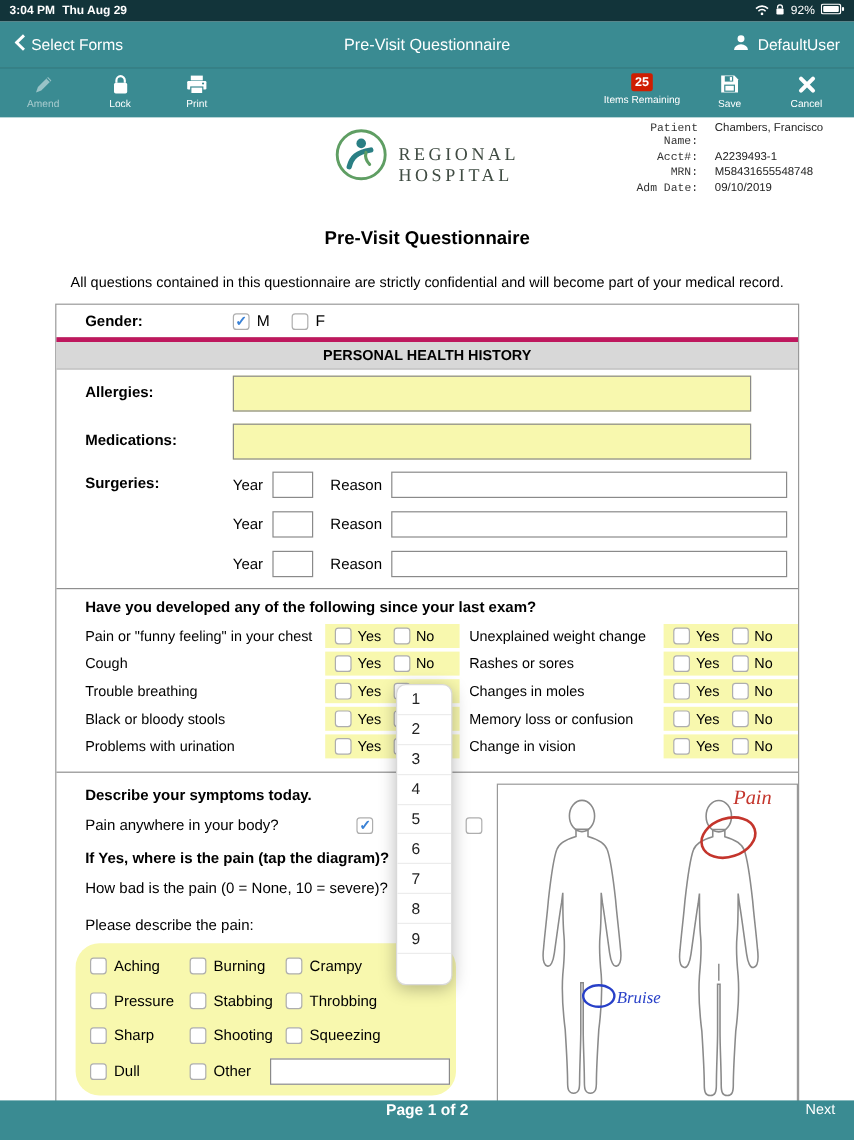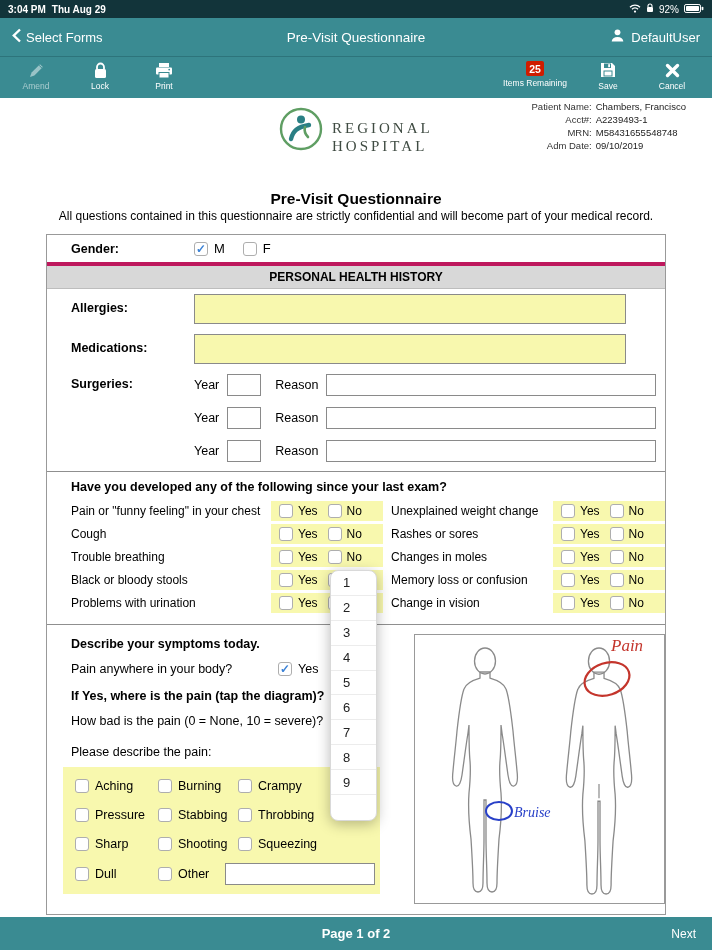--- a/index.html
+++ b/index.html
@@ -27,25 +27,25 @@
   .items-remaining { width:82px; display:flex; flex-direction:column; align-items:center; gap:2px; font-size:8.5px; }
   .badge { min-width:18px; height:15px; background:#cf1d00; color:#fff; font-size:10.5px; font-weight:bold; display:flex; align-items:center; justify-content:center; border-radius:2px; padding:0 2px; }
 
   
   .content { position:relative; height:817px; background:#fff; }
   .header-row { position:relative; height:70px; }
   .logo-wrap { position:absolute; left:278px; top:8px; display:flex; align-items:flex-end; gap:8px; }
   .logo-text { font-family:"Liberation Serif", serif; font-size:15px; letter-spacing:3px; color:#3f4b42; line-height:1.25; }
   .patient-info { position:absolute; right:26px; top:3px; font-size:9.5px; color:#222; }
   .p-row { display:flex; margin-bottom:2px; }
-  .p-label { width:72px; text-align:right; margin-right:4px; color:#333; }
+  .p-label { width:72px; text-align:right; margin-right:14px; color:#333;font-family:Liberation Mono, monospace; }
   .p-value { font-weight:normal; }
 
   .form-title { text-align:center; font-weight:bold; font-size:15.5px; margin-top:22px; }
-  .form-subtitle { text-align:center; font-size:12px; margin-top:1px; }
+  .form-subtitle { text-align:center; font-size:12px; margin-top:20px; }
 
   .form-box { width:620px; margin:11px auto 0; border:1px solid #999; background:#fff; }
 
   .gender-row { display:flex; align-items:center; height:27px; padding-left:24px; font-size:12.5px; }
   .gender-label { font-weight:bold; width:123px; }
   .opt { display:flex; align-items:center; gap:6px; margin-right:18px; font-size:13px; }
 
   .section-band { background:#d8d8d8; border-top:4px solid #be185d; border-bottom:1px solid #bdbdbd; text-align:center; font-weight:bold; font-size:12px; padding:4px 0; }
 
   .field-row { display:flex; align-items:center; padding:5px 0 5px 24px; }
@@ -66,28 +66,28 @@
   .exam-title { font-weight:bold; font-size:12.5px; padding:3px 0 7px 24px; }
   .exam-grid { display:grid; grid-template-columns:200px 120px 162px 114px; row-gap:3px; padding:0 0 6px 24px; align-items:center; }
   .exam-grid .q { font-size:12px; white-space:nowrap; }
   .yn { display:flex; align-items:center; background:#f8f8ae; width:112px; height:20px; padding:0 8px; font-size:12px; }
   .yn .lbl { margin:0 10px 0 5px; }
   .yn .lbl:last-child { margin-right:0; }
 
   .bottom { display:flex; padding:4px 0 10px 24px; }
   .bottom-left { width:340px; font-size:12.5px; }
   .b-title { font-weight:bold; margin:3px 0 11px; }
-  .pain-row { display:flex; align-items:center; margin-bottom:13px; }
+  .pain-row { display:flex; align-items:center; margin-bottom:13px;justify-content:space-between; }
   .pain-row .q { width:207px; }
   .pain-row .lbl { margin:0 12px 0 6px; }
   .ifyes { font-weight:bold; margin-bottom:11px; }
   .howbad { margin-bottom:17px; white-space:nowrap; }
   .pleasedesc { margin-bottom:8px; }
 
-  .desc-block { background:#f8f8ae; width:317px; margin-left:-8px; padding:9px 0 9px 12px; }
+  .desc-block { background:#f8f8ae; width:317px; margin-left:-8px; padding:9px 0 9px 12px;border-radius:20px; }
   .desc-grid { display:grid; grid-template-columns:83px 80px 130px; row-gap:9px; }
   .d-cell { display:flex; align-items:center; gap:6px; font-size:12.5px; height:20px; }
   .d-last { display:flex; align-items:center; margin-top:9px; }
   .d-last .c1 { width:83px; } .d-last .c2 { width:67px; }
   .d-last .d-cell { height:22px; }
   .ti.other { width:150px; }
 
   .diagram { position:relative; width:257px; height:270px; border:1px solid #999; margin-left:12px; background:#fff; }
   .fig { position:absolute; top:10px; }
   .fig.front { left:22px; } .fig.back { left:136px; }
@@ -96,21 +96,21 @@
   
   .cb { width:14px; height:14px; background:#fff; border:1px solid #aeaeae; border-radius:3px; display:inline-flex; align-items:center; justify-content:center; flex:none; cursor:pointer; }
   .cb.checked::after { content:"✓"; color:#3b82d6; font-size:12px; font-weight:bold; line-height:1; }
 
   
   .popup { position:absolute; left:330px; top:570px; width:47px; background:#fff; border:1px solid #d9d9d9; border-radius:8px; box-shadow:0 3px 14px rgba(0,0,0,.28); overflow:hidden; z-index:50; }
   .popup .optrow { height:24.9px; display:flex; align-items:center; padding-left:12px; font-size:13px; color:#222; border-bottom:1px solid #ececec; cursor:pointer; }
   .popup .optrow:last-child { border-bottom:none;padding-left:48px; }
 
   
-  .footer { position:absolute; left:0; right:0; bottom:0; height:33px; background:#3a8b92; color:#fff; display:flex; align-items:center; justify-content:center; }
+  .footer { position:absolute; left:0; right:0; bottom:0; height:33px; background:#3a8b92; color:#fff; display:flex; align-items:flex-start; justify-content:center; }
   .footer .page { font-weight:bold; font-size:13px; }
   .footer .next { position:absolute; right:16px; font-size:12px; cursor:pointer; }
 </style>
 </head>
 <body>
 
 <svg width="0" height="0" style="position:absolute">
   <defs>
     <g id="bodyfig" fill="none" stroke="#8a8a8a" stroke-width="1.3">
       <ellipse cx="45" cy="16" rx="10.5" ry="13"></ellipse>

